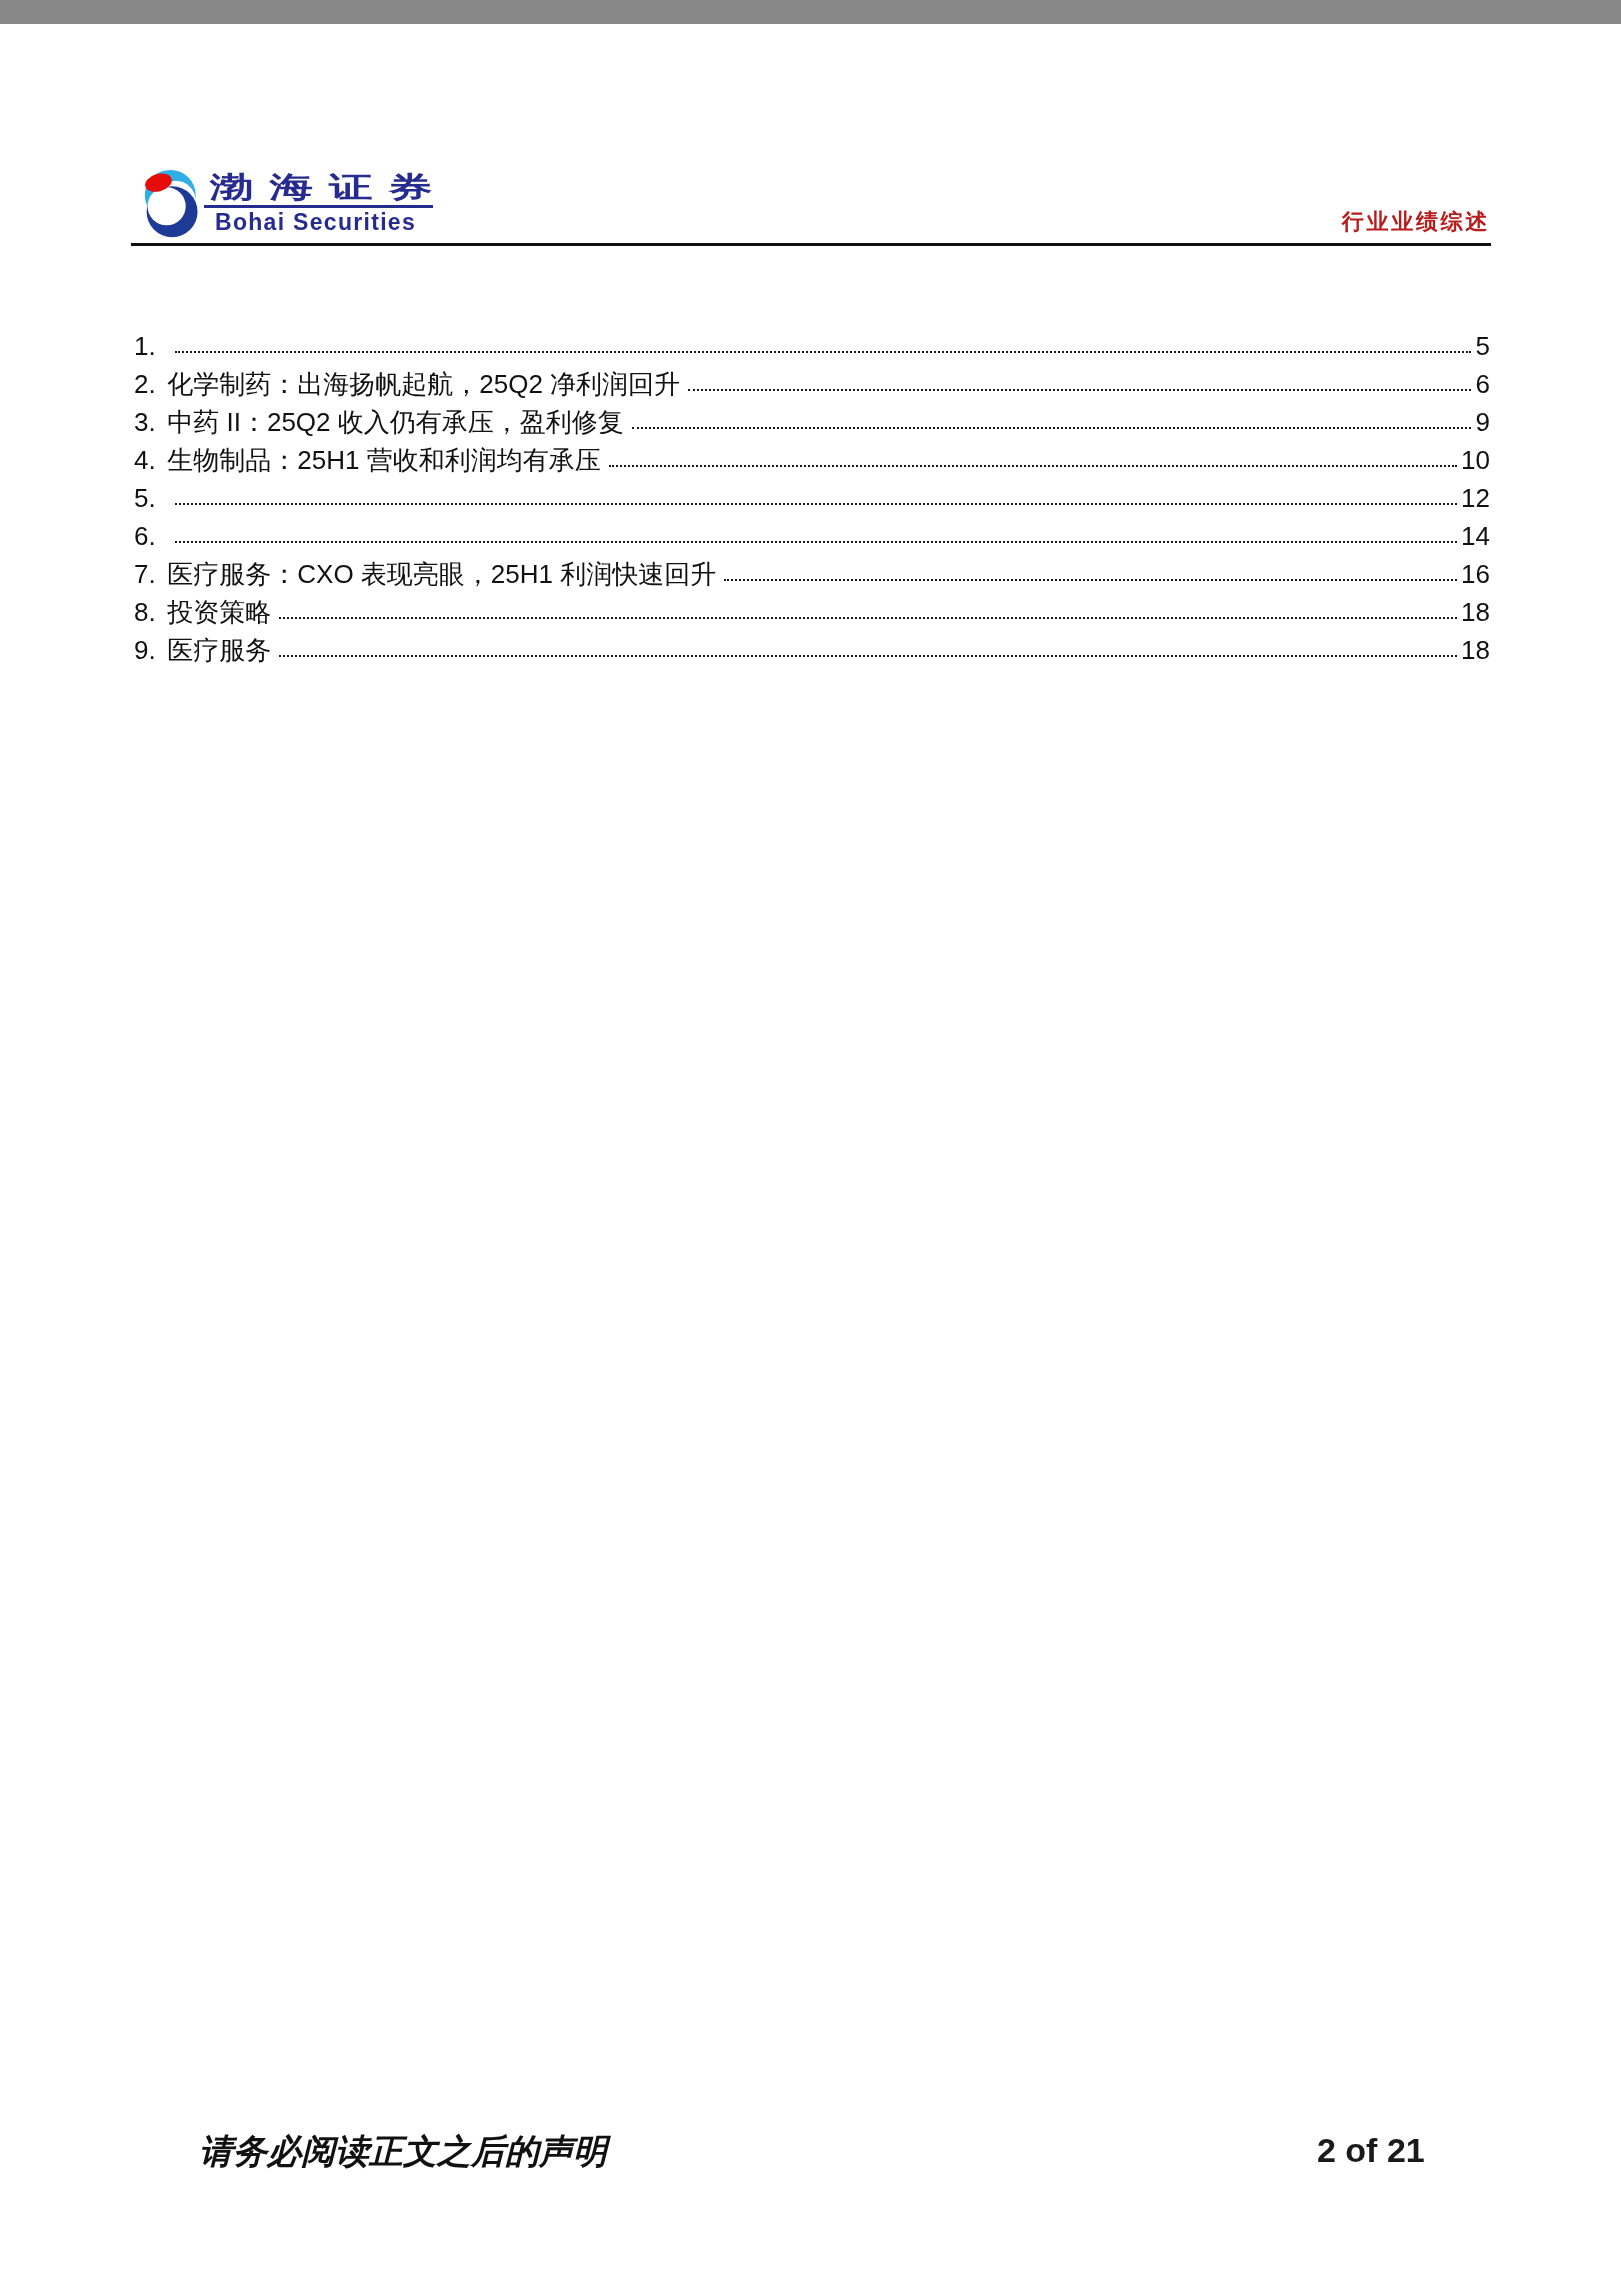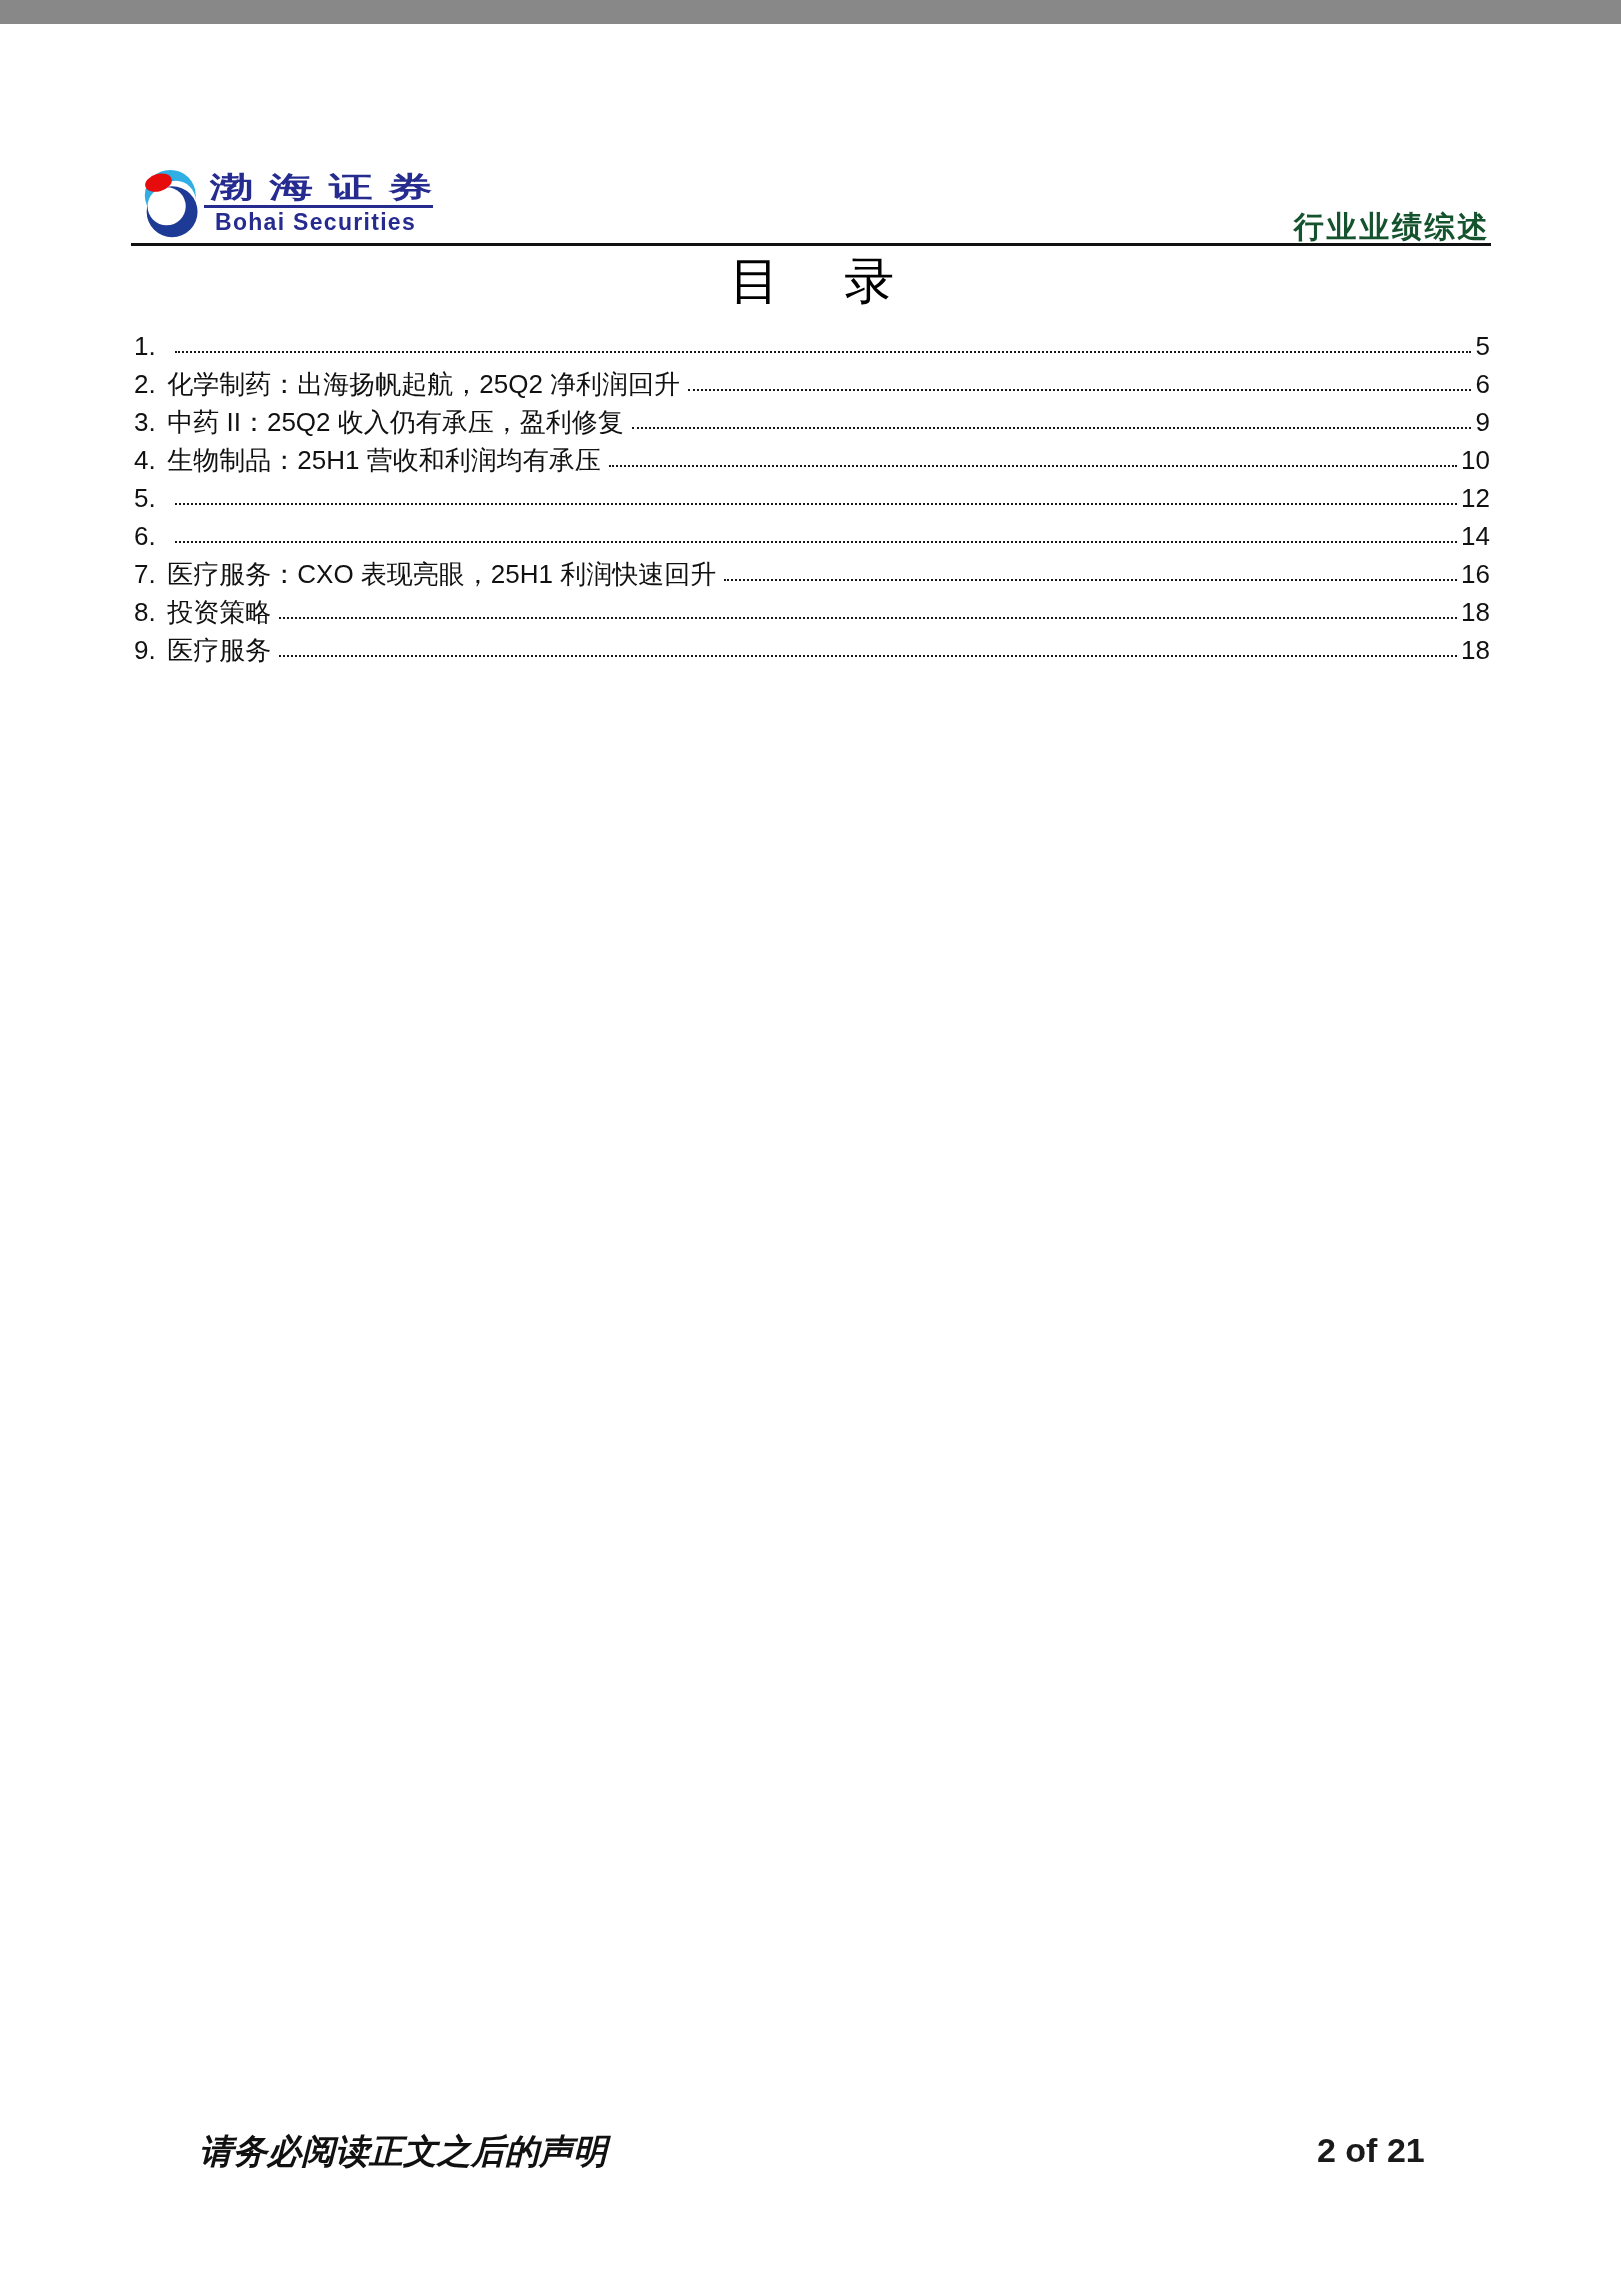--- a/index.html
+++ b/index.html
@@ -47,23 +47,23 @@
     font-size: 23px;
     letter-spacing: 1.3px;
     color: #262b8f;
     white-space: nowrap;
   }
   .header-doctype {
     position: absolute;
     right: 131px; top: 183px;
     font-family: "Liberation Serif", serif;
     font-weight: bold;
-    font-size: 30px;
+    font-size: 22px;
     letter-spacing: 2.7px;
-    color: #14532d;
+    color: #b91c1c;
     white-space: nowrap;
   }
   .header-rule {
     position: absolute;
     left: 131px; top: 219px;
     width: 1360px; height: 2.7px;
     background: #111111;
   }
 
   
@@ -147,21 +147,20 @@
       <circle cx="30" cy="41" r="21" fill="#ffffff"></circle>
       <ellipse cx="21" cy="15" rx="15" ry="9.5" fill="#e60c0c" transform="rotate(-16 21 15)"></ellipse>
     </svg>
   </div>
   <div class="logo-cn">渤海证券</div>
   <div class="logo-underline"></div>
   <div class="logo-en">Bohai Securities</div>
   <div class="header-doctype">行业业绩综述</div>
   <div class="header-rule"></div>
 
-  <div class="toc-title">目 录</div>
   <div class="toc-list" id="toc-list">
     <div class="toc-row">
       <span class="toc-num">1.</span>
       <span class="toc-leader"></span>
       <span class="toc-page">5</span>
     </div>
 
     <div class="toc-row">
       <span class="toc-num">2.</span>
       <span class="toc-label">化学制药：出海扬帆起航，25Q2 净利润回升</span>

